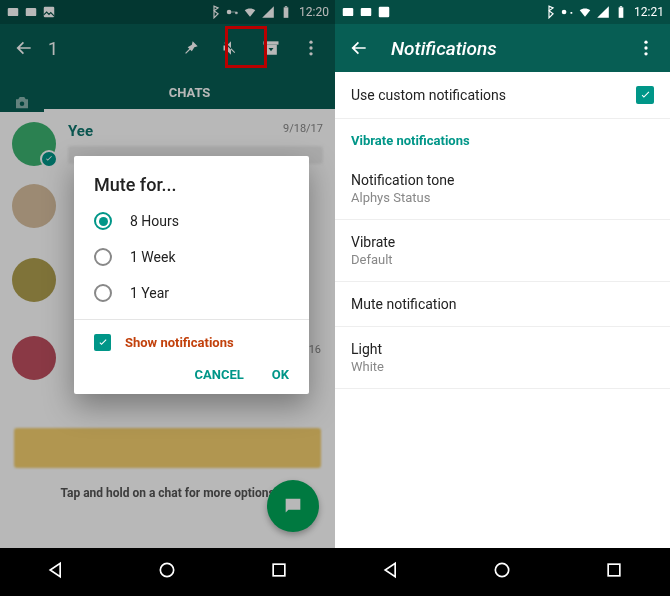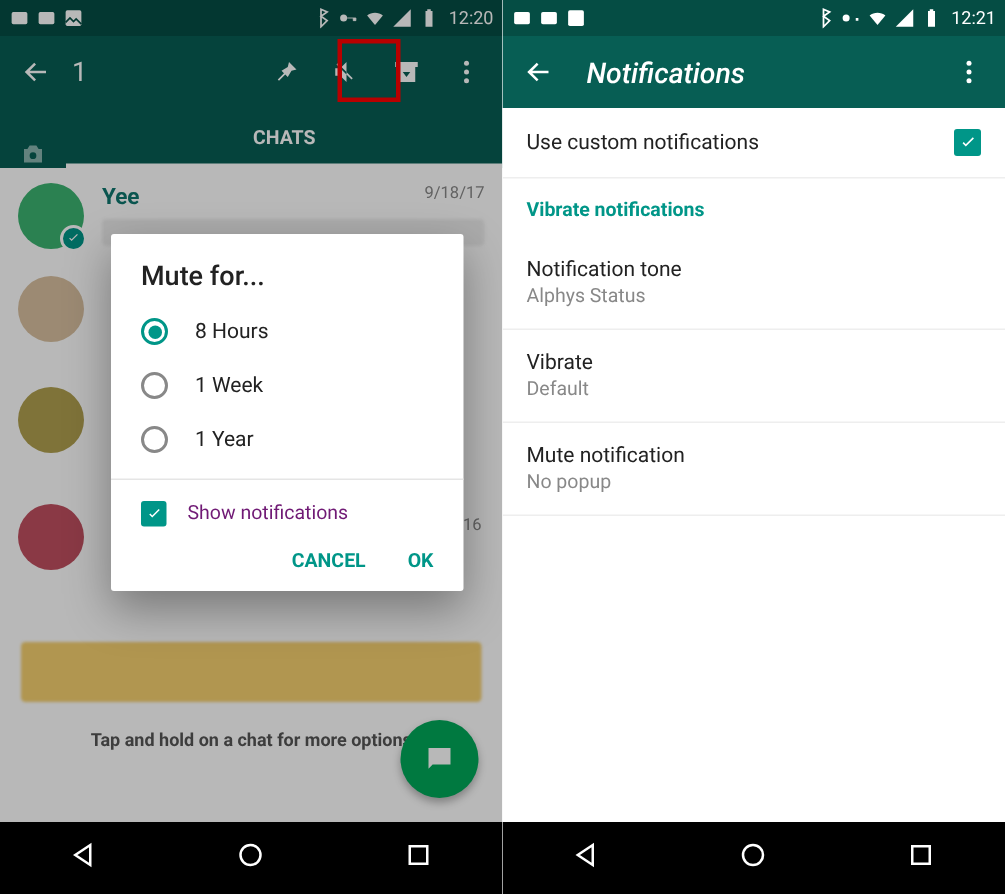--- a/index.html
+++ b/index.html
@@ -50,21 +50,21 @@
   .scrim{position:absolute;inset:0;background:rgba(0,0,0,.28);}
 
   
   .dialog{position:absolute;left:26px;right:26px;top:156px;background:#fff;border-radius:2px;box-shadow:0 12px 30px rgba(0,0,0,.35);padding:18px 0 8px;margin-left:48px;}
   .dlg-title{font-size:18px;font-weight:500;color:#222;padding:0 20px 8px;}
   .radio-row{display:flex;align-items:center;gap:18px;padding:9px 20px;font-size:14px;color:#222;}
   .radio{width:18px;height:18px;border:2px solid #888;border-radius:50%;display:flex;align-items:center;justify-content:center;flex:0 0 18px;}
   .radio.sel{border-color:#009688;}
   .radio.sel::after{content:"";width:9px;height:9px;border-radius:50%;background:#009688;}
   .dlg-div{height:1px;background:#e5e5e5;margin:8px 0;}
-  .chk-row{display:flex;align-items:center;gap:14px;padding:6px 20px;font-size:13px;color:#701a75;}
+  .chk-row{display:flex;align-items:center;gap:14px;padding:6px 20px;font-size:13px;color:#c2410c;font-weight:bold;}
   .chk{width:17px;height:17px;background:#009688;border-radius:2px;display:flex;align-items:center;justify-content:center;flex:0 0 17px;}
   .chk svg{width:12px;height:12px;fill:#fff;}
   .dlg-btns{display:flex;justify-content:flex-end;gap:28px;padding:10px 20px 4px;font-size:13px;font-weight:700;color:#009688;}
 
   
   .settings{position:absolute;top:72px;left:0;right:0;bottom:48px;background:#fff;}
   .setrow{padding:14px 16px;border-bottom:1px solid #eee;display:flex;align-items:center;}
   .setrow.noborder{border-bottom:none;}
   .setlbl{font-size:14px;color:#222;}
   .setsub{font-size:13px;color:#888;margin-top:2px;}
@@ -344,21 +344,26 @@
     </div>
     <div class="setrow">
       <div class="setcol">
         <span class="setlbl">Vibrate</span>
         <span class="setsub">Default</span>
       </div>
     </div>
     <div class="setrow">
       <div class="setcol">
         <span class="setlbl">Mute notification</span>
-        <span class="setsub">No popup</span>
+      </div>
+    </div>
+    <div class="setrow noborder" style="border-bottom:1px solid #eee;">
+      <div class="setcol">
+        <span class="setlbl">Light</span>
+        <span class="setsub">White</span>
       </div>
     </div>
   </div>
 
   <div class="navbar">
     <span class="nav-ic"><svg viewBox="0 0 24 24">
           <path d="M17 4v16L5 12z"></path>
         </svg></span>
     <span class="nav-ic home"><svg viewBox="0 0 24 24">
           <circle cx="12" cy="12" r="8"></circle>

